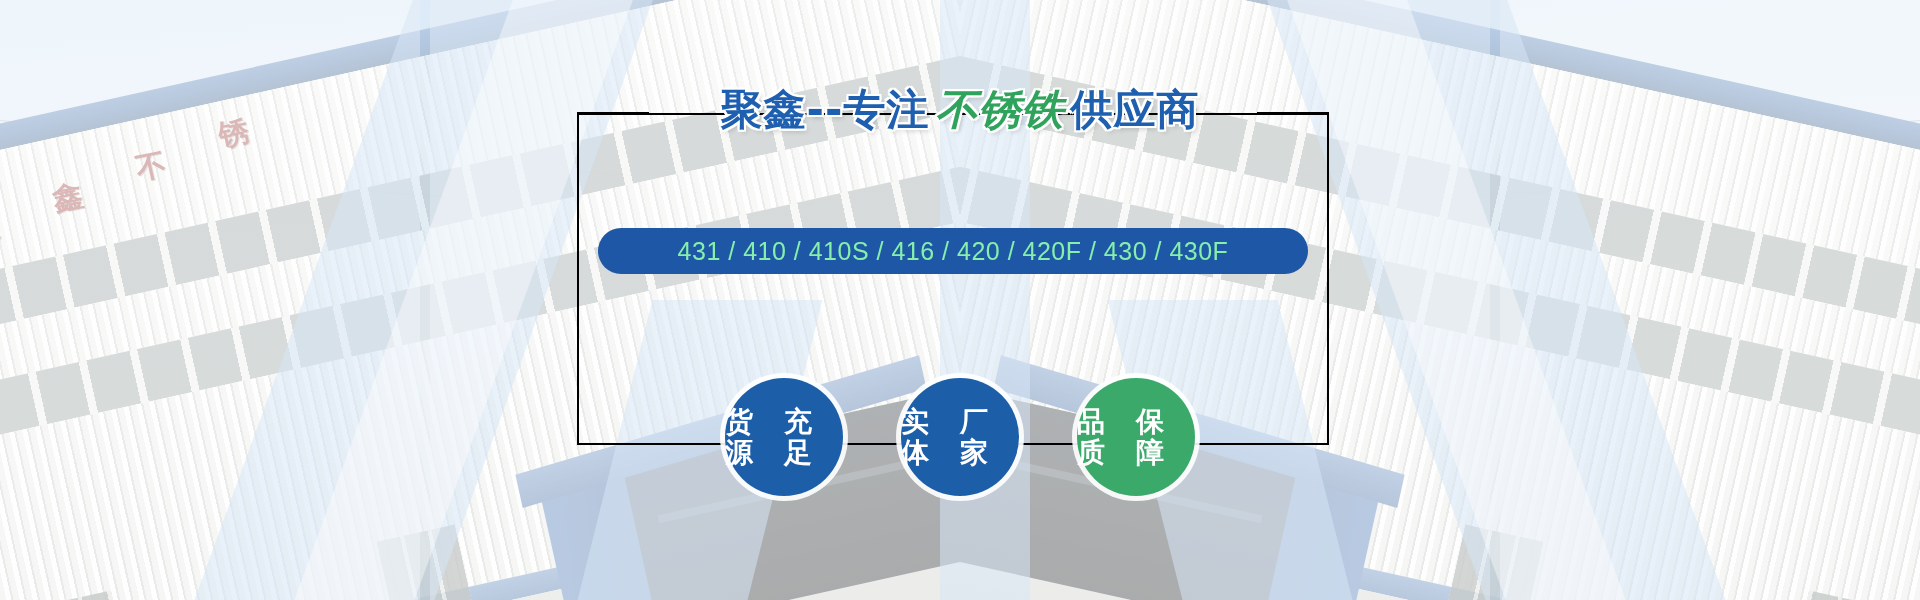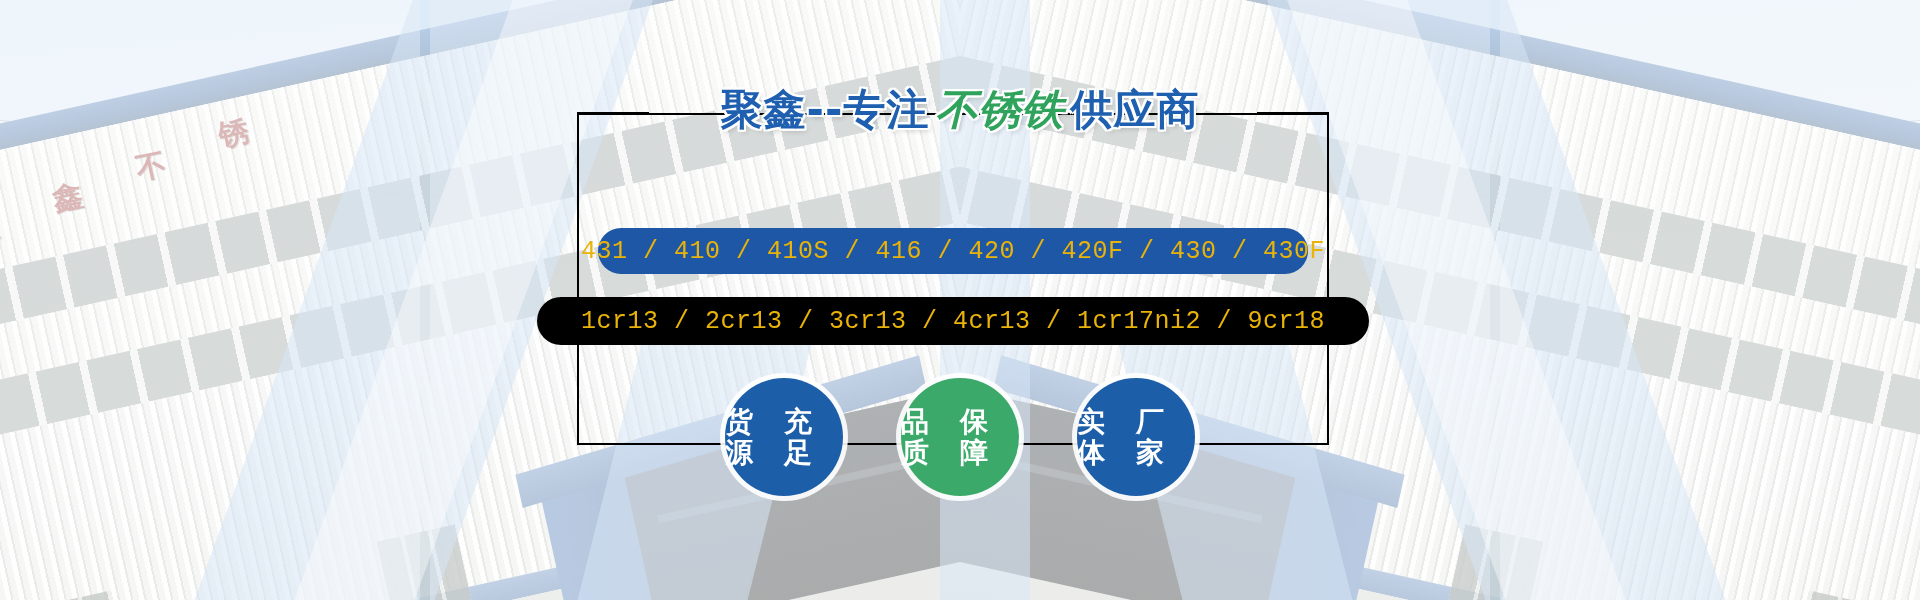--- a/index.html
+++ b/index.html
@@ -188,24 +188,23 @@
       3px 3px 5px rgba(0,0,0,.18);
   }
   .title .t-blue{color:#1f5fb0;}
   .title .t-green{color:#2fa35c;font-style:italic;padding:0 6px;}
 
   
   .pill{
     position:absolute;
     display:flex;align-items:center;justify-content:center;
     border-radius:26px;
-    color:#eab308;
+    color:#86efac;
     white-space:nowrap;
     z-index:6;
-    font-family:Liberation Mono, monospace;
   }
   .pill-blue{
     left:598px;top:228px;width:710px;height:46px;
     background:#1d57a5;
     font-size:25px;letter-spacing:.5px;
   }
   .pill-black{
     left:537px;top:297px;width:832px;height:48px;
     background:#000000;
     font-size:25px;letter-spacing:.5px;
@@ -312,30 +311,29 @@
 
   <div class="frame"></div>
   <div class="frame-seg l"></div>
   <div class="frame-seg r"></div>
 
   <div class="title">
     <span class="t-blue">聚鑫--专注</span><span class="t-green">不锈铁</span><span class="t-blue">供应商</span>
   </div>
 
   <div class="pill pill-blue">431 /  410  /  410S / 416 / 420 / 420F / 430 / 430F</div>
-  <div class="pill pill-black">1cr13  /  2cr13  /  3cr13  /  4cr13  /  1cr17ni2  /  9cr18</div>
 
   <div class="circles">
     <div class="circ blue">
       <em>货源</em>
       <em>充足</em>
     </div>
+    <div class="circ blue">
+      <em>实体</em>
+      <em>厂家</em>
+    </div>
     <div class="circ green">
       <em>品质</em>
       <em>保障</em>
     </div>
-    <div class="circ blue">
-      <em>实体</em>
-      <em>厂家</em>
-    </div>
   </div>
 
 </div>
 
 </body></html>

